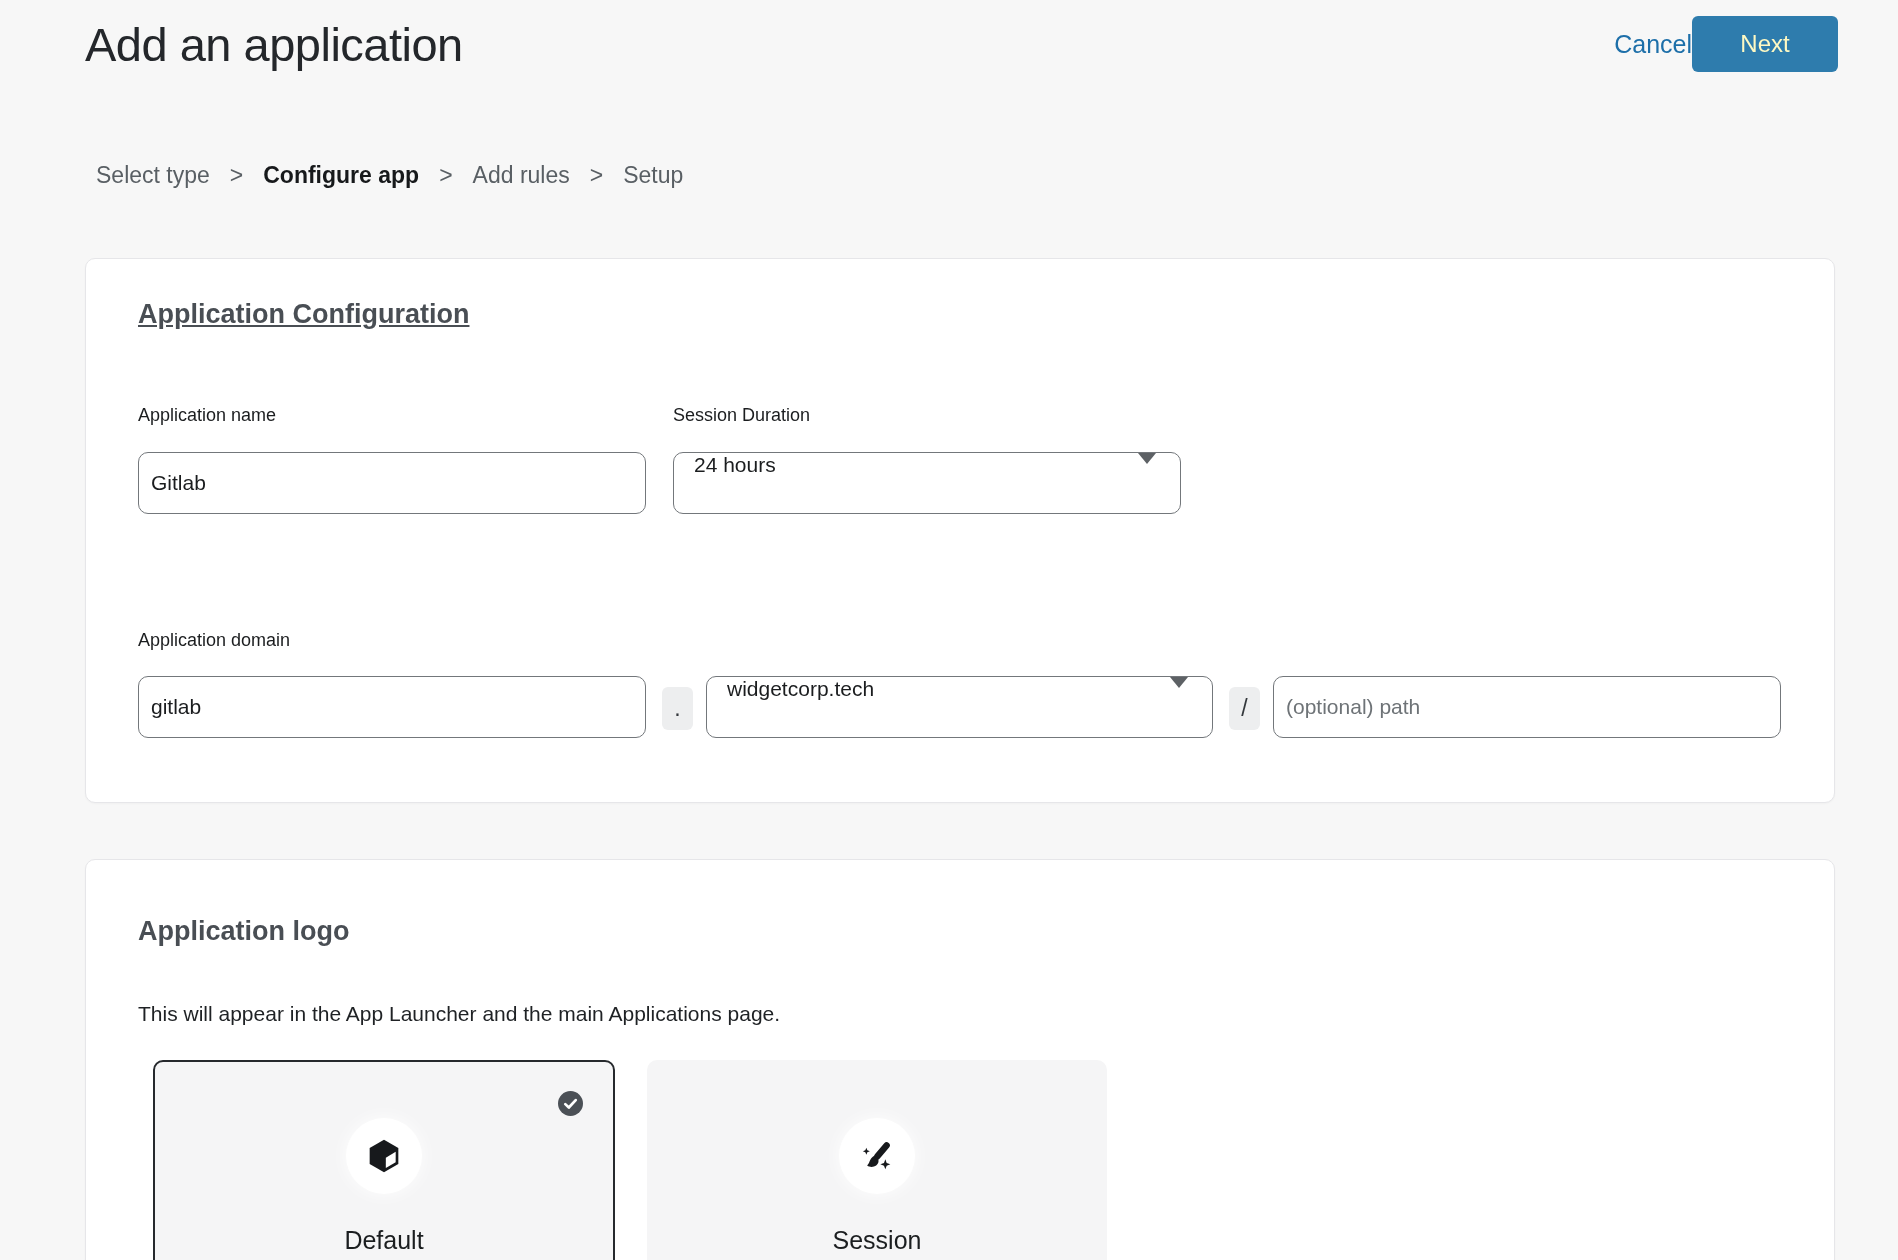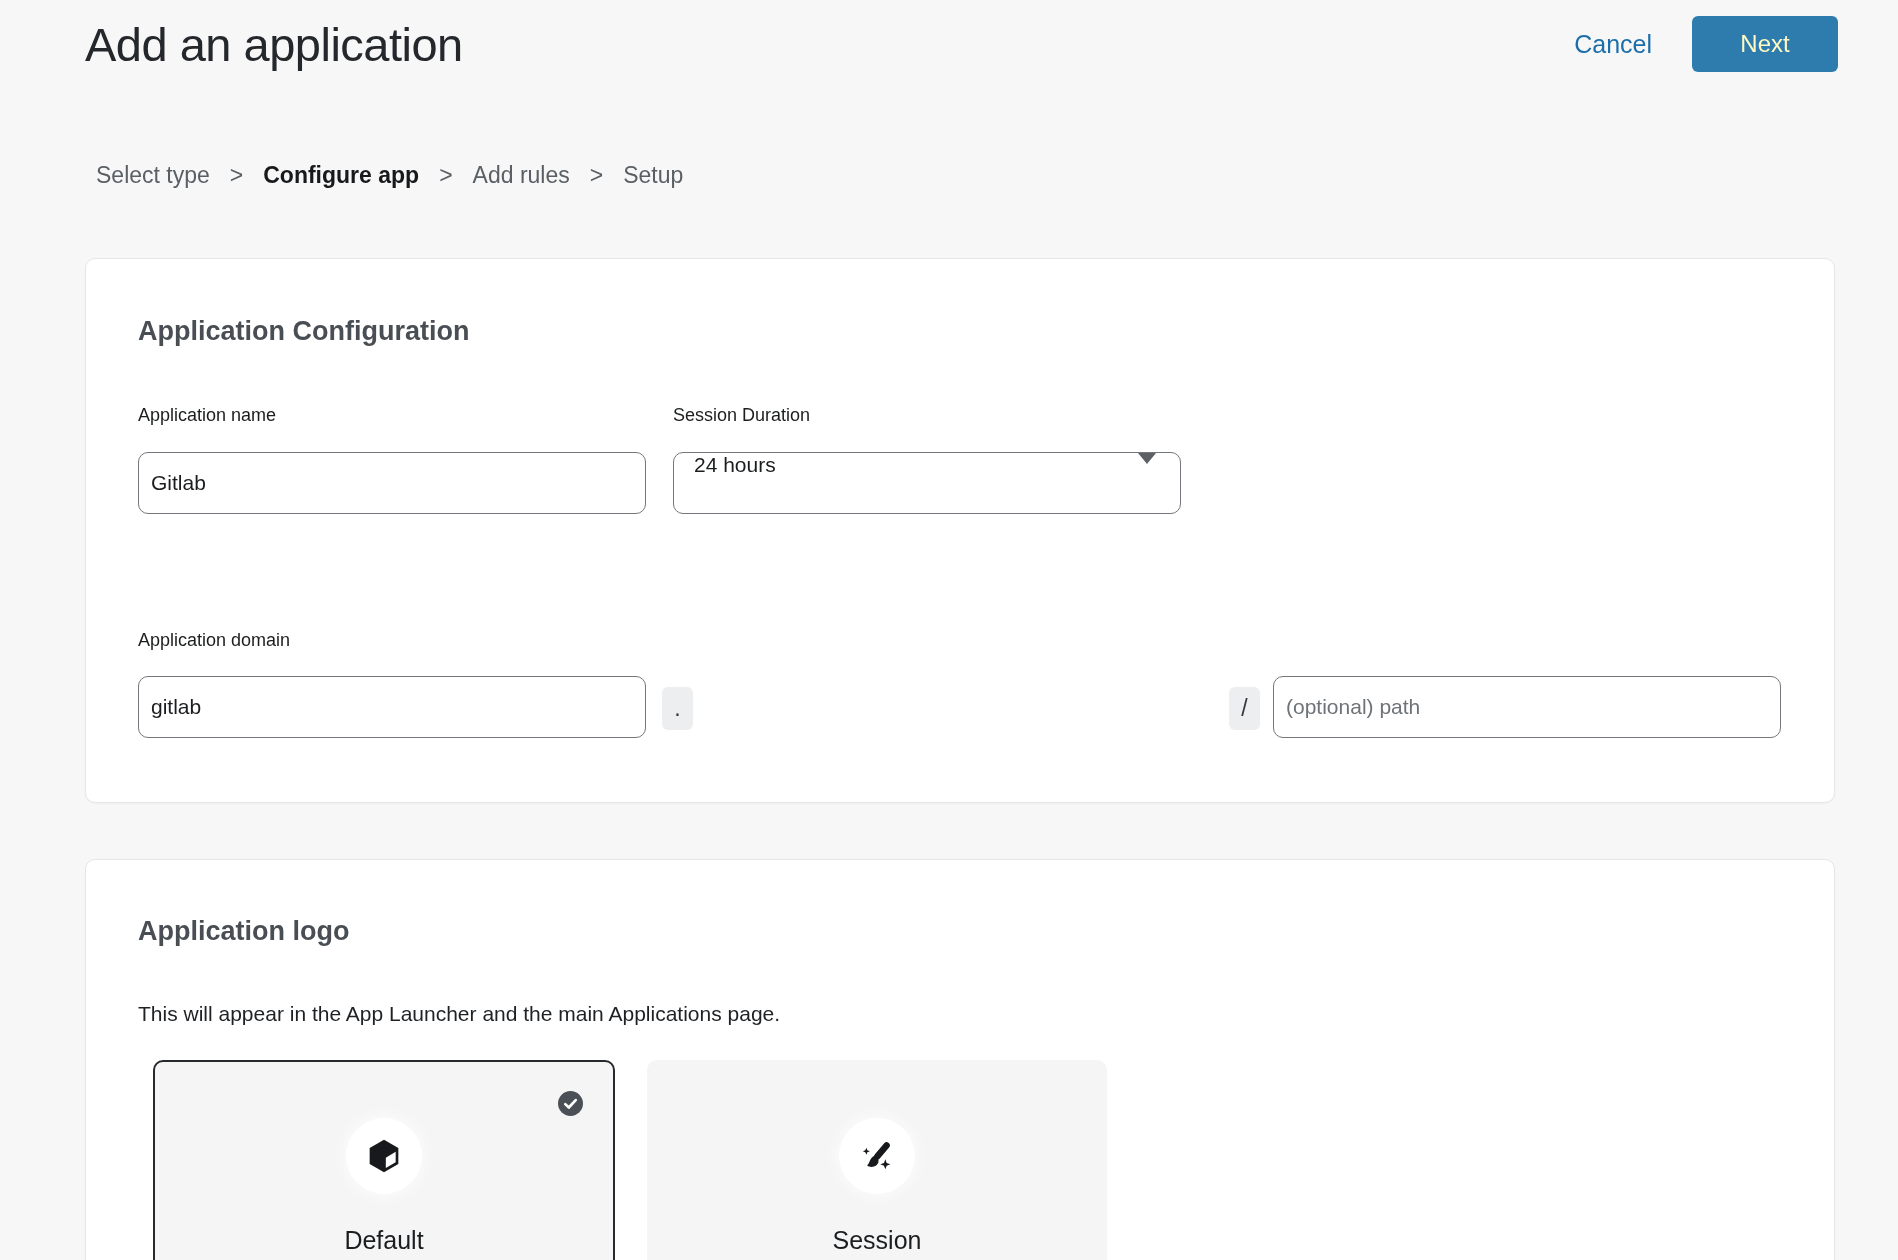--- a/index.html
+++ b/index.html
@@ -13,21 +13,21 @@
   .page { position:relative; width:1898px; height:1204px; background:#f7f7f7; }
 
   
   .header {
     position:absolute; left:85px; right:60px; top:0; height:88px;
     display:flex; align-items:center; justify-content:space-between;
   }
   .page-title {
     font-size:47px; font-weight:400; color:#24272b; letter-spacing:-0.5px;
   }
-  .header-actions { display:flex; align-items:center; gap:40px; }
+  .header-actions { display:flex; align-items:center; }
   .cancel-link {
     font-size:25px; color:#1d6fa9; cursor:pointer; background:none; border:none;
     font-family:inherit;
   }
   .next-btn {
     width:146px; height:56px; background:#2e7cad; color:#fef9c3;
     font-size:24px; border:none; border-radius:6px; cursor:pointer;
     font-family:inherit;
   }
 
@@ -119,34 +119,38 @@
     <span class="crumb">Select type</span>
     <span class="crumb-sep">&gt;</span>
     <span class="crumb active">Configure app</span>
     <span class="crumb-sep">&gt;</span>
     <span class="crumb">Add rules</span>
     <span class="crumb-sep">&gt;</span>
     <span class="crumb">Setup</span>
   </div>
 
   <div class="card card-config">
-    <div class="card-heading" style="top:57px;">Application Configuration</div>
+    <div class="card-heading" style="top:40px;text-decoration:underline;">Application Configuration</div>
 
     <div class="field-label" style="left:52px; top:146px;">Application name</div>
     <input class="text-input" style="left: 52px; top: 193px; width: 508px;" type="text" value="Gitlab">
 
     <div class="field-label" style="left:587px; top:146px;">Session Duration</div>
     <div class="select-box" style="left:587px; top:193px; width:508px;">
       <span>24 hours</span>
       <span class="caret-down"></span>
     </div>
 
     <div class="field-label" style="left:52px; top:371px;">Application domain</div>
     <input class="text-input" style="left: 52px; top: 417px; width: 508px;" type="text" value="gitlab">
     <div class="sep-chip" style="left:576px; top:428px;">.</div>
+    <div class="select-box" style="left:620px; top:417px; width:507px;">
+      <span>widgetcorp.tech</span>
+      <span class="caret-down"></span>
+    </div>
     <div class="sep-chip" style="left:1143px; top:428px;">/</div>
     <input class="text-input" style="left: 1187px; top: 417px; width: 508px;" type="text" placeholder="(optional) path">
   </div>
 
   <div class="card card-logo">
     <div class="card-heading" style="top:56px;">Application logo</div>
     <div class="card-desc" style="top:142px;">This will appear in the App Launcher and the main Applications page.</div>
 
     <div class="logo-tile tile-default selected">
       <svg class="tile-badge" viewBox="0 0 24 24">

